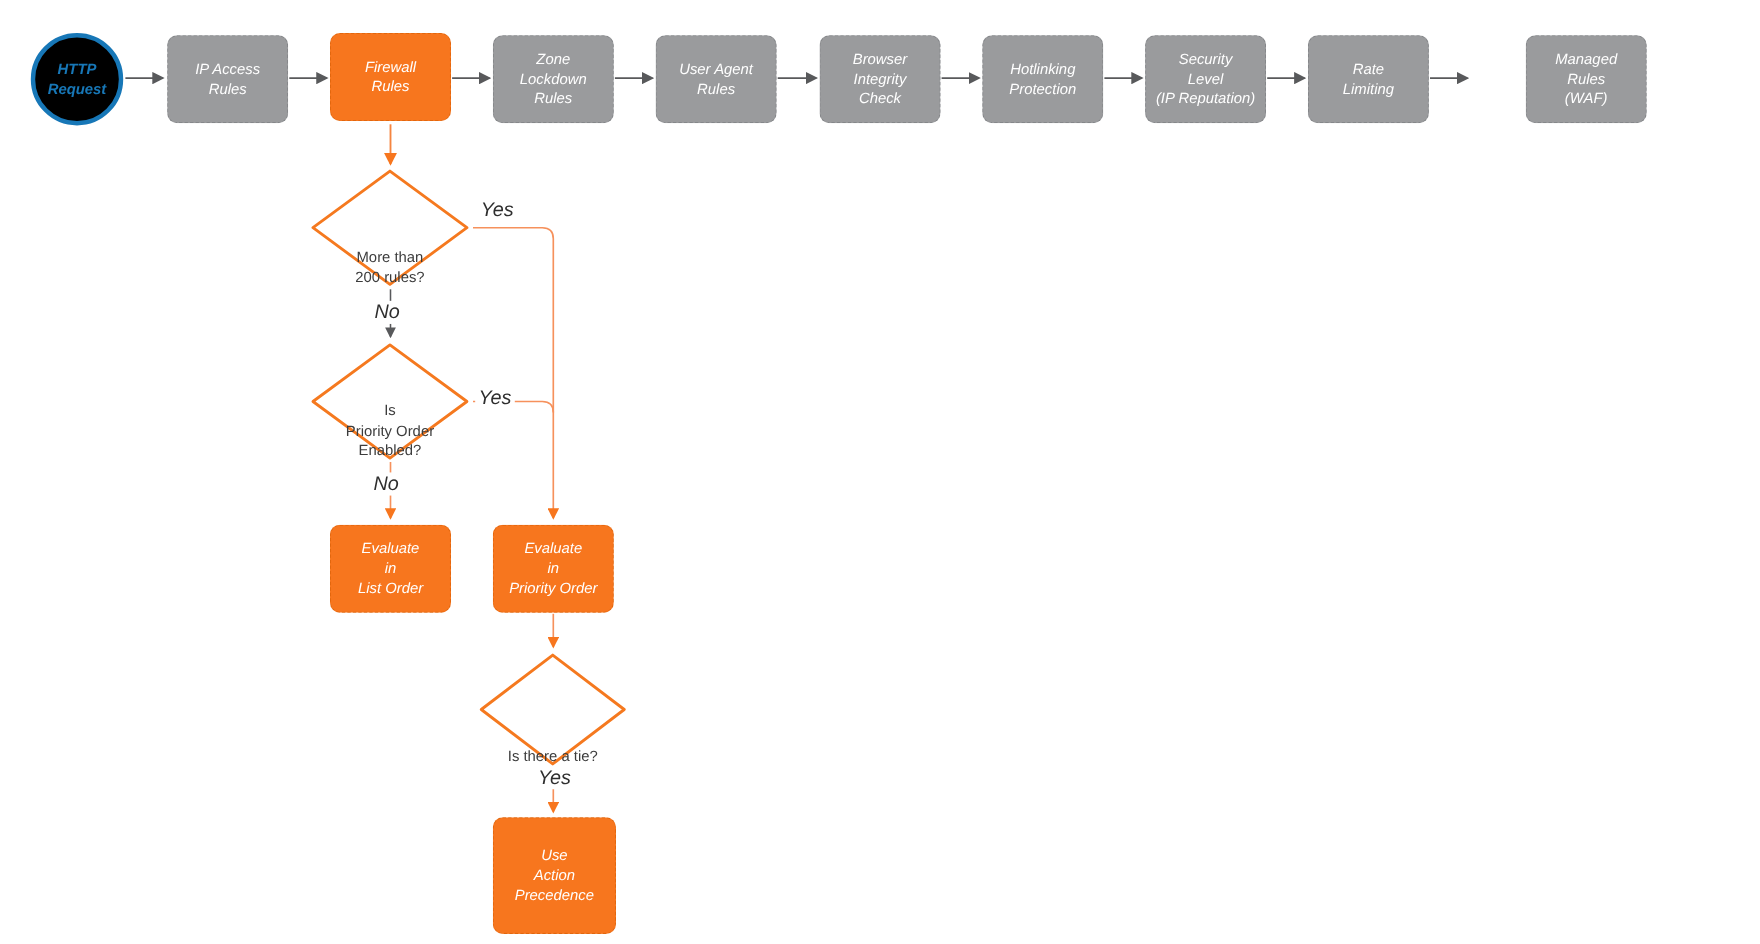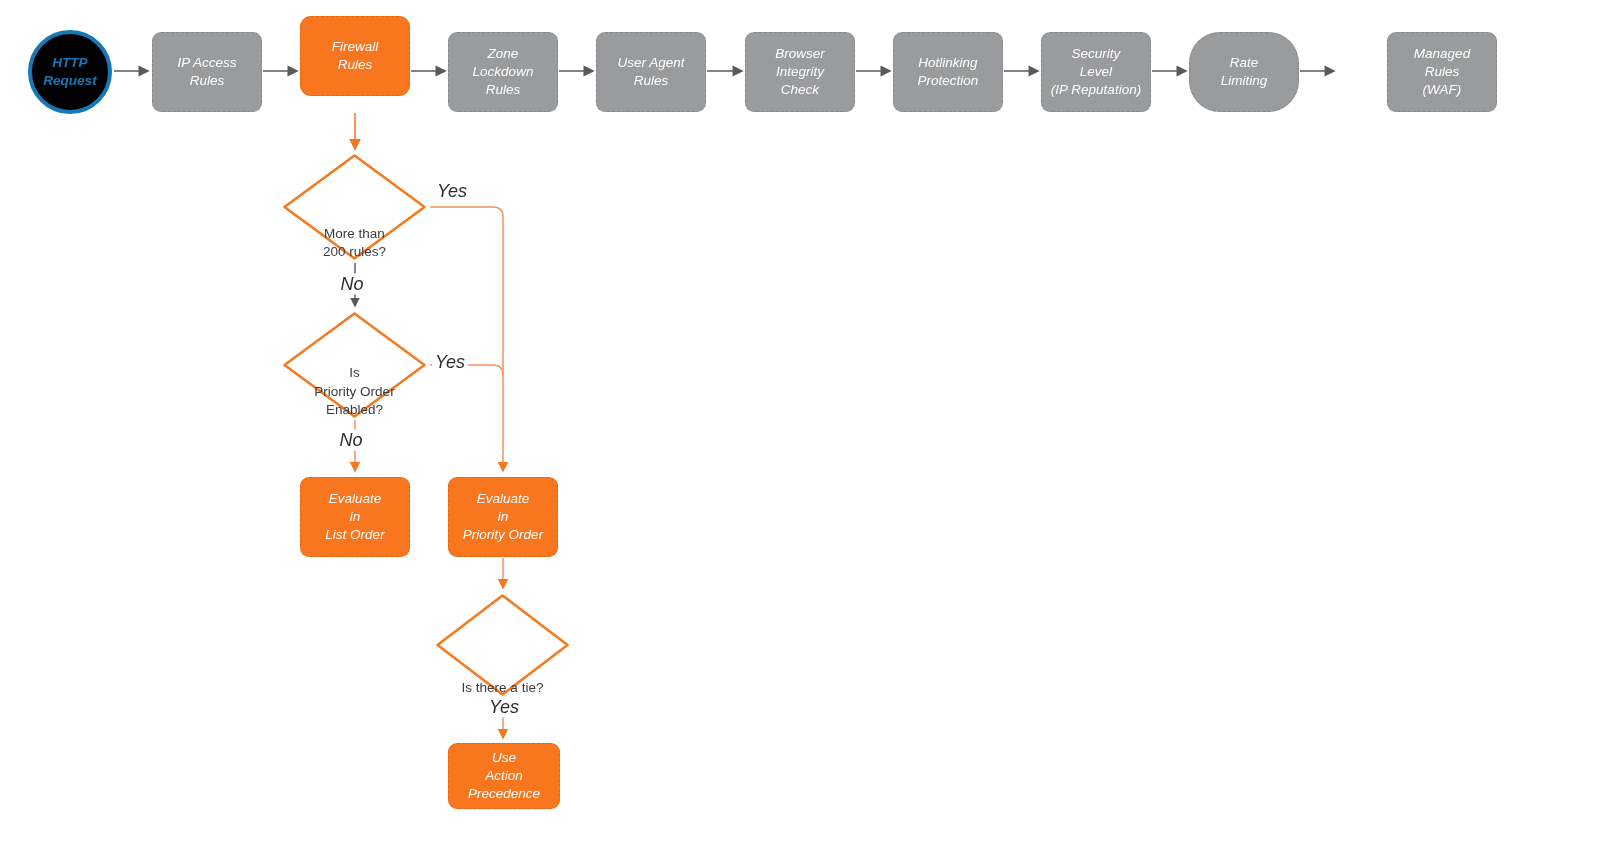--- a/index.html
+++ b/index.html
@@ -94,21 +94,21 @@
 
   <div class="node circle start" style="left:28px;top:30px;">
     <span class="lbl">HTTP
 Request</span>
   </div>
 
   <div class="node step" style="left:152px;top:32px;">
     <span class="lbl">IP Access
 Rules</span>
   </div>
-  <div class="node step active" style="left:300px;top:16px;border-radius:11px;">
+  <div class="node step active" style="left:300px;top:30px;">
     <span class="lbl">Firewall
 Rules</span>
   </div>
   <div class="node step" style="left:448px;top:32px;">
     <span class="lbl">Zone
 Lockdown
 Rules</span>
   </div>
   <div class="node step" style="left:596px;top:32px;">
     <span class="lbl">User Agent
@@ -121,21 +121,21 @@
   <div class="node step" style="left:745px;top:32px;">
     <span class="lbl">Browser
 Integrity
 Check</span>
   </div>
   <div class="node step" style="left:1041px;top:32px;">
     <span class="lbl">Security
 Level
 (IP Reputation)</span>
   </div>
-  <div class="node step" style="left:1189px;top:32px;border-radius:31px;">
+  <div class="node step" style="left:1189px;top:32px;">
     <span class="lbl">Rate
 Limiting</span>
   </div>
   <div class="node step" style="left:1387px;top:32px;">
     <span class="lbl">Managed
 Rules
 (WAF)</span>
   </div>
 
 
@@ -166,21 +166,21 @@
   <div class="node action" style="left:300px;top:477px;">
     <span class="lbl">Evaluate
 in
 List Order</span>
   </div>
   <div class="node action" style="left:448px;top:477px;">
     <span class="lbl">Evaluate
 in
 Priority Order</span>
   </div>
-  <div class="node action" style="left:448px;top:743px;width:112px;height:66px;">
+  <div class="node action" style="left:448px;top:743px;width:112px;height:106px;">
     <span class="lbl">Use
 Action
 Precedence</span>
   </div>
 
   <span class="edge-label" style="left:452px;top:191px;">Yes</span>
   <span class="edge-label" style="left:352px;top:284px;">No</span>
   <span class="edge-label" style="left:450px;top:362px;">Yes</span>
   <span class="edge-label" style="left:351px;top:440px;">No</span>
   <span class="edge-label" style="left:504px;top:707px;">Yes</span>

